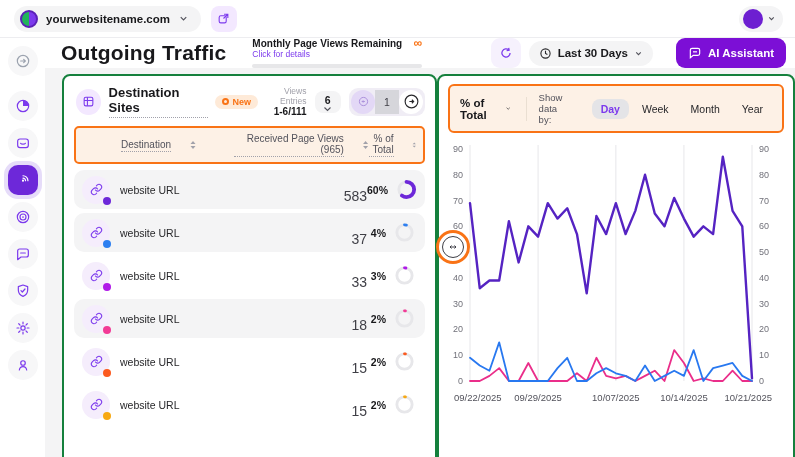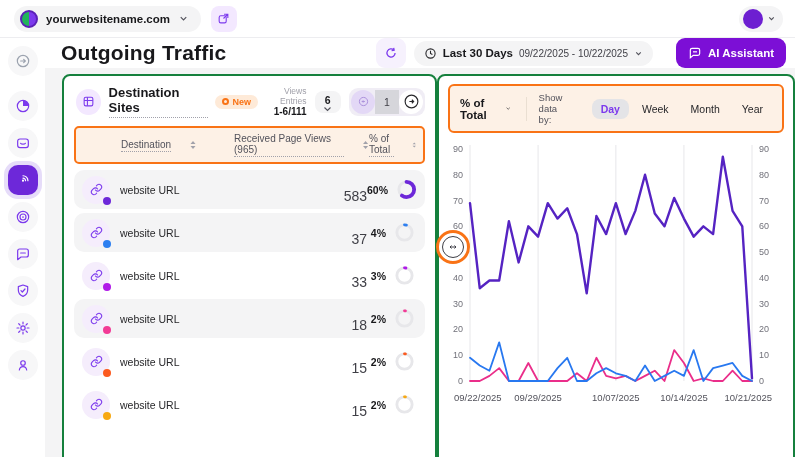--- a/index.html
+++ b/index.html
@@ -58,21 +58,21 @@
   .shown-label { font-size:8.5px; color:#a1a1aa; }
   .shown-value { font-size:10px; font-weight:bold; }
   .pagesize { background:#f4f4f5; border-radius:8px; width:28px; padding:3px 0 1px; text-align:center; cursor:pointer; margin-right:8px; }
   .pagesize b { font-size:10.5px; }
   .pager { display:flex; align-items:center; background:#f0edf5; border-radius:9px; padding:2px; gap:0; }
   .pg-prev { width:24px; height:24px; border:none; border-radius:50%; background:#e3d8f6; color:#a78bda; display:flex; align-items:center; justify-content:center; cursor:pointer; }
   .pg-num { width:24px; height:24px; background:#d6d6db; display:flex; align-items:center; justify-content:center; font-size:10.5px; color:#3f3f46; }
   .pg-next { width:24px; height:24px; border:none; border-radius:50%; background:#fff; color:#27272a; display:flex; align-items:center; justify-content:center; cursor:pointer; }
 
   .col-head { margin:2px 10px 6px; display:grid; grid-template-columns:150px 135px 1fr; align-items:center; background:#fdf1e6; border:2px solid #f97316; border-radius:5px; padding:5px 8px; }
-  .col-cell { display:flex; align-items:center; justify-content:center; gap:18px; color:#52525b; font-size:10px; cursor:pointer; }
+  .col-cell { display:flex; align-items:center; justify-content:center; gap:18px; color:#52525b; font-size:10px; cursor:pointer;text-align:right; }
   .col-cell span { border-bottom:1px dotted #a1a1aa; padding-bottom:1px; }
 
   .rows { padding:0 10px; display:flex; flex-direction:column; gap:4px; }
   .row { display:grid; grid-template-columns:150px 135px 1fr; align-items:center; border-radius:10px; height:39px; padding:0 8px; }
   .row.gray { background:#f4f4f5; }
   .row-dest { display:flex; align-items:center; gap:10px; }
   .link-wrap { position:relative; width:28px; height:28px; }
   .link-circle { width:28px; height:28px; border-radius:50%; background:#f5edfc; color:#7c3aed; display:flex; align-items:center; justify-content:center; }
   .row-dot { position:absolute; right:-1px; bottom:-1px; width:8px; height:8px; border-radius:50%; }
   .row-label { font-size:10.5px; color:#27272a; }
@@ -177,34 +177,43 @@
           <circle cx="12" cy="9" r="3.4"></circle>
           <path d="M6.5 19.5c.5-3.3 2.6-5 5.5-5s5 1.7 5.5 5"></path>
         </svg>
       </button>
     </nav>
 
   <div class="main">
 
     <div class="page-header">
       <h1 class="page-title">Outgoing Traffic</h1>
+      <div class="monthly">
+        <div class="monthly-top">
+          <div>
+            <div class="monthly-label">Monthly Page Views Remaining</div>
+            <div class="monthly-link">Click for details</div>
+          </div>
+          <span class="infinity">∞</span>
+        </div>
+        <div class="monthly-bar"></div>
+      </div>
       <div class="spacer"></div>
       <button class="refresh-btn">
         <svg width="14" height="14" viewBox="0 0 24 24" fill="none" stroke="currentColor" stroke-width="2.2">
             <path d="M19 12a7 7 0 1 1-2.1-5"></path>
             <polyline points="16.6,3.2 17.3,7.4 13.1,8"></polyline>
           </svg>
       </button>
       <div class="period-pill">
         <svg width="13" height="13" viewBox="0 0 24 24" fill="none" stroke="#27272a" stroke-width="2">
             <circle cx="12" cy="12" r="8.5"></circle>
             <path d="M12 7v5l3.5 2"></path>
           </svg>
         <span class="period-label">Last 30 Days</span>
-        <span class="period-range">09/22/2025 - 10/22/2025</span>
         <svg width="9" height="9" viewBox="0 0 24 24" fill="none" stroke="#52525b" stroke-width="3">
             <polyline points="6,9 12,15 18,9"></polyline>
           </svg>
       </div>
       <button class="ai-btn">
         <svg width="14" height="14" viewBox="0 0 24 24" fill="none" stroke="#fff" stroke-width="2">
             <path d="M4 7a3 3 0 0 1 3-3h10a3 3 0 0 1 3 3v6a3 3 0 0 1-3 3H9l-5 4z"></path>
             <path d="M8.5 10h7"></path>
           </svg>
         <span>AI Assistant</span>

